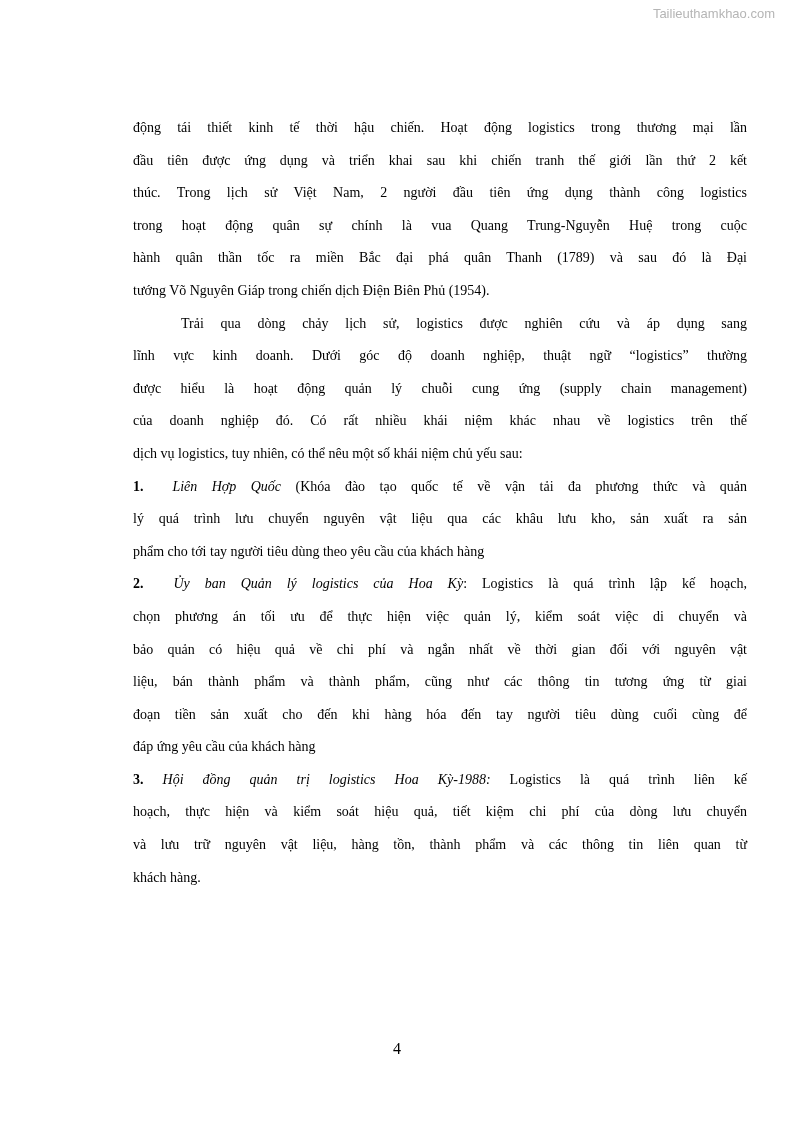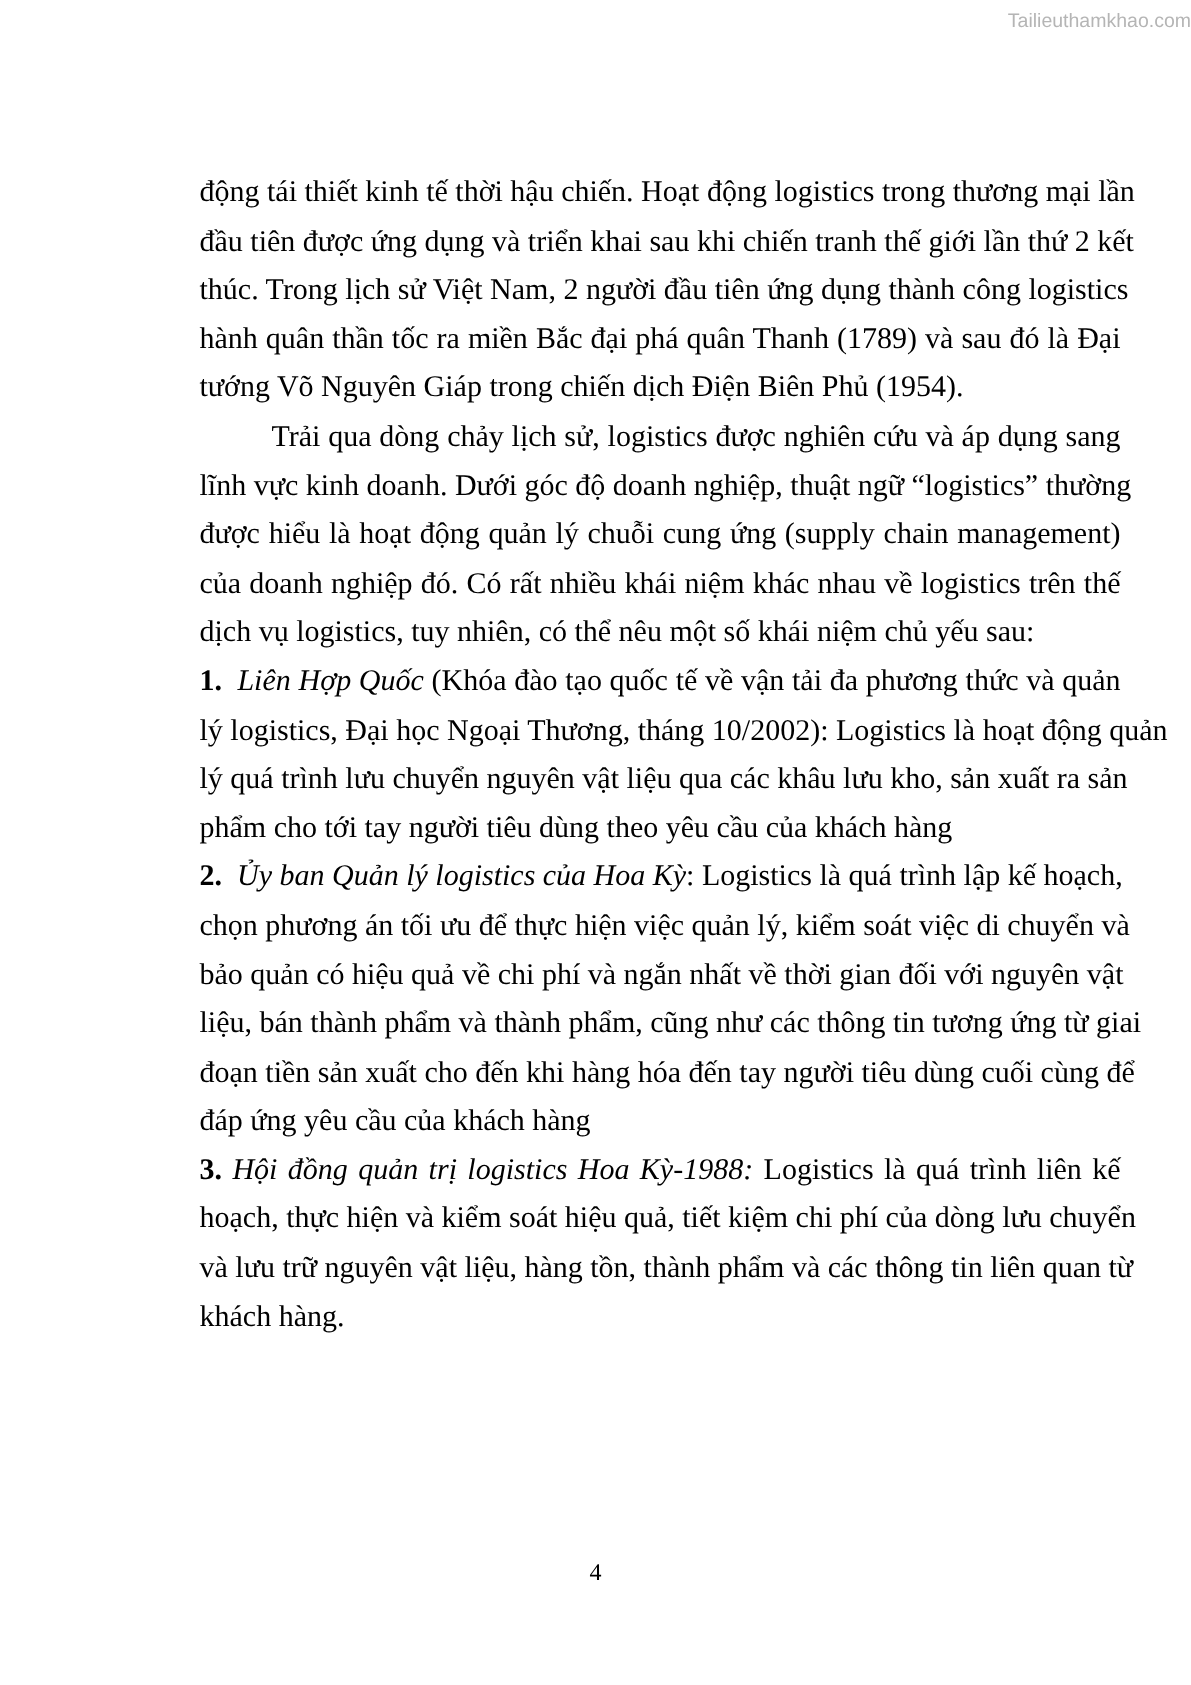--- a/index.html
+++ b/index.html
@@ -11,35 +11,35 @@
       width: 794px;
       height: 1123px;
       position: relative;
       overflow: hidden;
       font-family: "Liberation Serif", "DejaVu Serif", serif;
       color: #000000;
     }
     .watermark {
       position: absolute;
       top: 6px;
-      right: 0;
+      right: 19px;
       font-family: "Liberation Sans", "DejaVu Sans", sans-serif;
       font-size: 13px;
       color: #b5b5b5;
       letter-spacing: 0px;
     }
     .content {
       position: absolute;
       left: 133px;
       top: 112px;
       width: 614px;
     }
     .line {
       display: block;
-      font-size: 20px;
+      font-size: 14px;
       line-height: 32.6px;
       height: 32.6px;
       white-space: nowrap;
       text-align: justify;
       text-align-last: justify;
       overflow: visible;
     }
     .line.last {
       text-align-last: left;
     }
@@ -61,35 +61,35 @@
 <body>
 
 <div class="watermark">Tailieuthamkhao.com</div>
 
 <div class="content">
 
   <div>
     <div class="line">động tái thiết kinh tế thời hậu chiến. Hoạt động logistics trong thương mại lần</div>
     <div class="line">đầu tiên được ứng dụng và triển khai sau khi chiến tranh thế giới lần thứ 2 kết</div>
     <div class="line">thúc. Trong lịch sử Việt Nam, 2 người đầu tiên ứng dụng thành công logistics</div>
+    <div class="line">trong hoạt động quân sự chính là vua Quang Trung-Nguyễn Huệ trong cuộc</div>
     <div class="line">hành quân thần tốc ra miền Bắc đại phá quân Thanh (1789) và sau đó là Đại</div>
     <div class="line last">tướng Võ Nguyên Giáp trong chiến dịch Điện Biên Phủ (1954).</div>
   </div>
 
   <div>
     <div class="line indent">Trải qua dòng chảy lịch sử, logistics được nghiên cứu và áp dụng sang</div>
     <div class="line">lĩnh vực kinh doanh. Dưới góc độ doanh nghiệp, thuật ngữ “logistics” thường</div>
     <div class="line">được hiểu là hoạt động quản lý chuỗi cung ứng (supply chain management)</div>
     <div class="line">của doanh nghiệp đó. Có rất nhiều khái niệm khác nhau về logistics trên thế</div>
     <div class="line last">dịch vụ logistics, tuy nhiên, có thể nêu một số khái niệm chủ yếu sau:</div>
   </div>
 
   <div>
     <div class="line"><span class="bold">1.</span>&nbsp; <span class="bi">Liên Hợp Quốc</span> <span>(Khóa đào tạo quốc tế về vận tải đa phương thức và quản</span></div>
-    <div class="line">lý logistics, Đại học Ngoại Thương, tháng 10/2002): Logistics là hoạt động quản</div>
     <div class="line">lý quá trình lưu chuyển nguyên vật liệu qua các khâu lưu kho, sản xuất ra sản</div>
     <div class="line last">phẩm cho tới tay người tiêu dùng theo yêu cầu của khách hàng</div>
   </div>
 
   <div>
     <div class="line"><span class="bold">2.</span>&nbsp; <span class="bi">Ủy ban Quản lý logistics của Hoa Kỳ</span><span>: Logistics là quá trình lập kế hoạch,</span></div>
     <div class="line">chọn phương án tối ưu để thực hiện việc quản lý, kiểm soát việc di chuyển và</div>
     <div class="line">bảo quản có hiệu quả về chi phí và ngắn nhất về thời gian đối với nguyên vật</div>
     <div class="line">liệu, bán thành phẩm và thành phẩm, cũng như các thông tin tương ứng từ giai</div>
     <div class="line">đoạn tiền sản xuất cho đến khi hàng hóa đến tay người tiêu dùng cuối cùng để</div>

